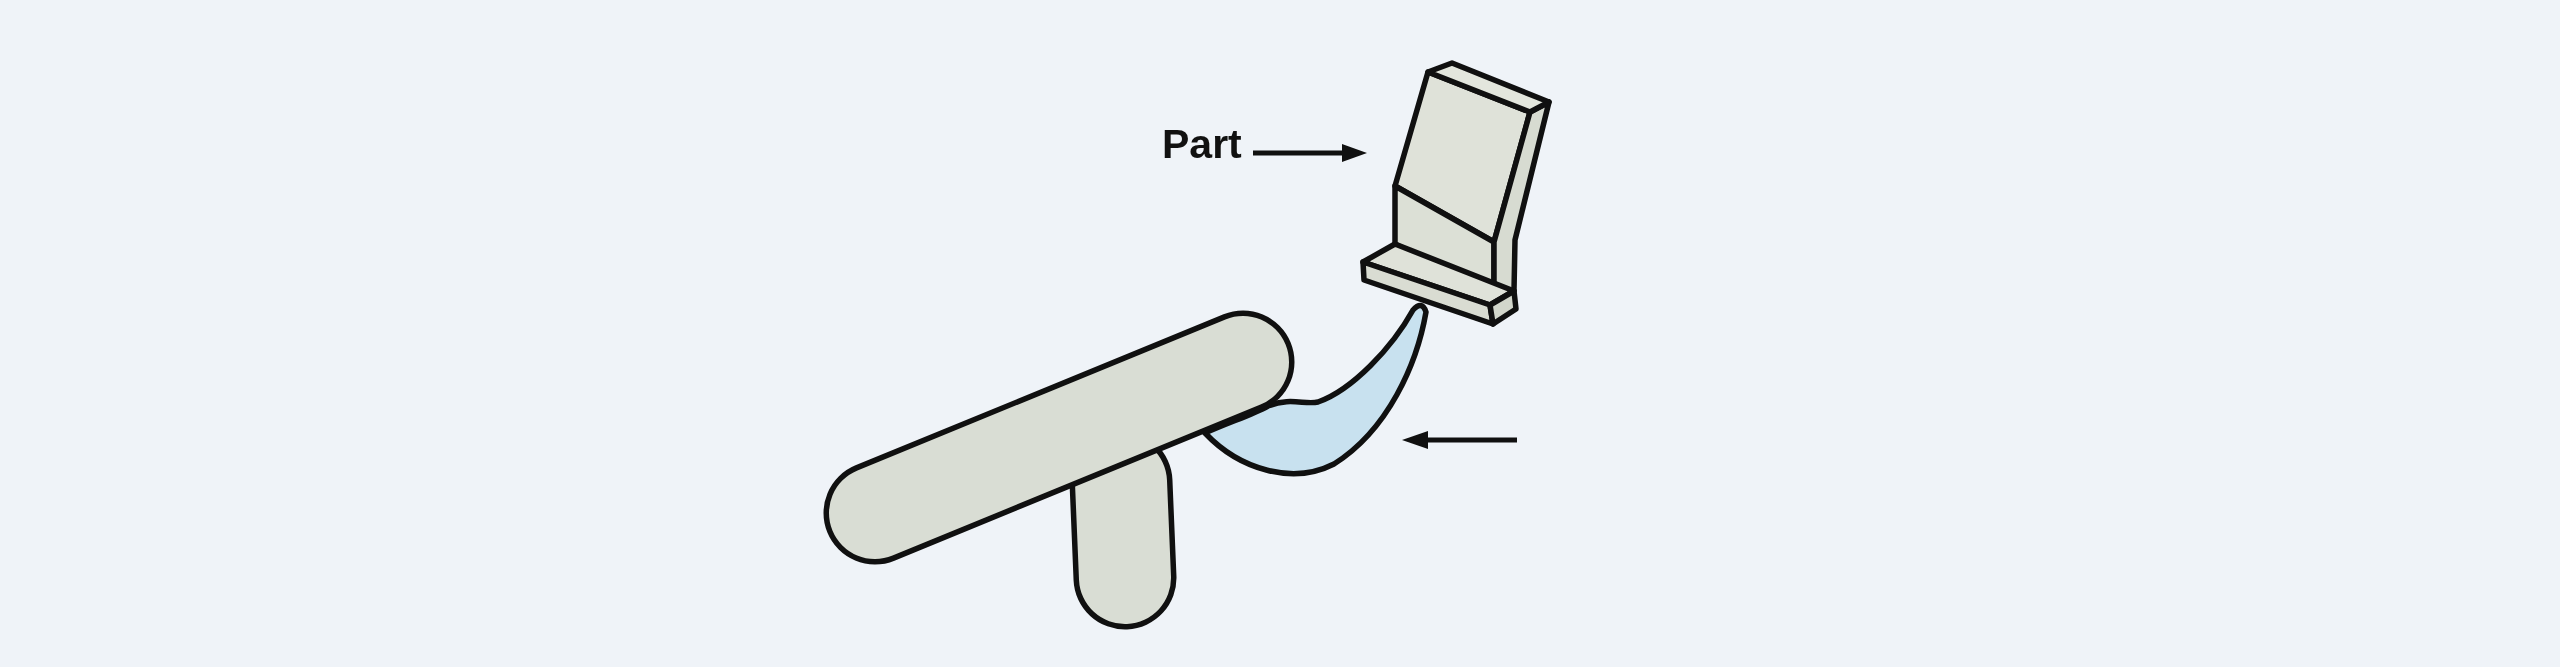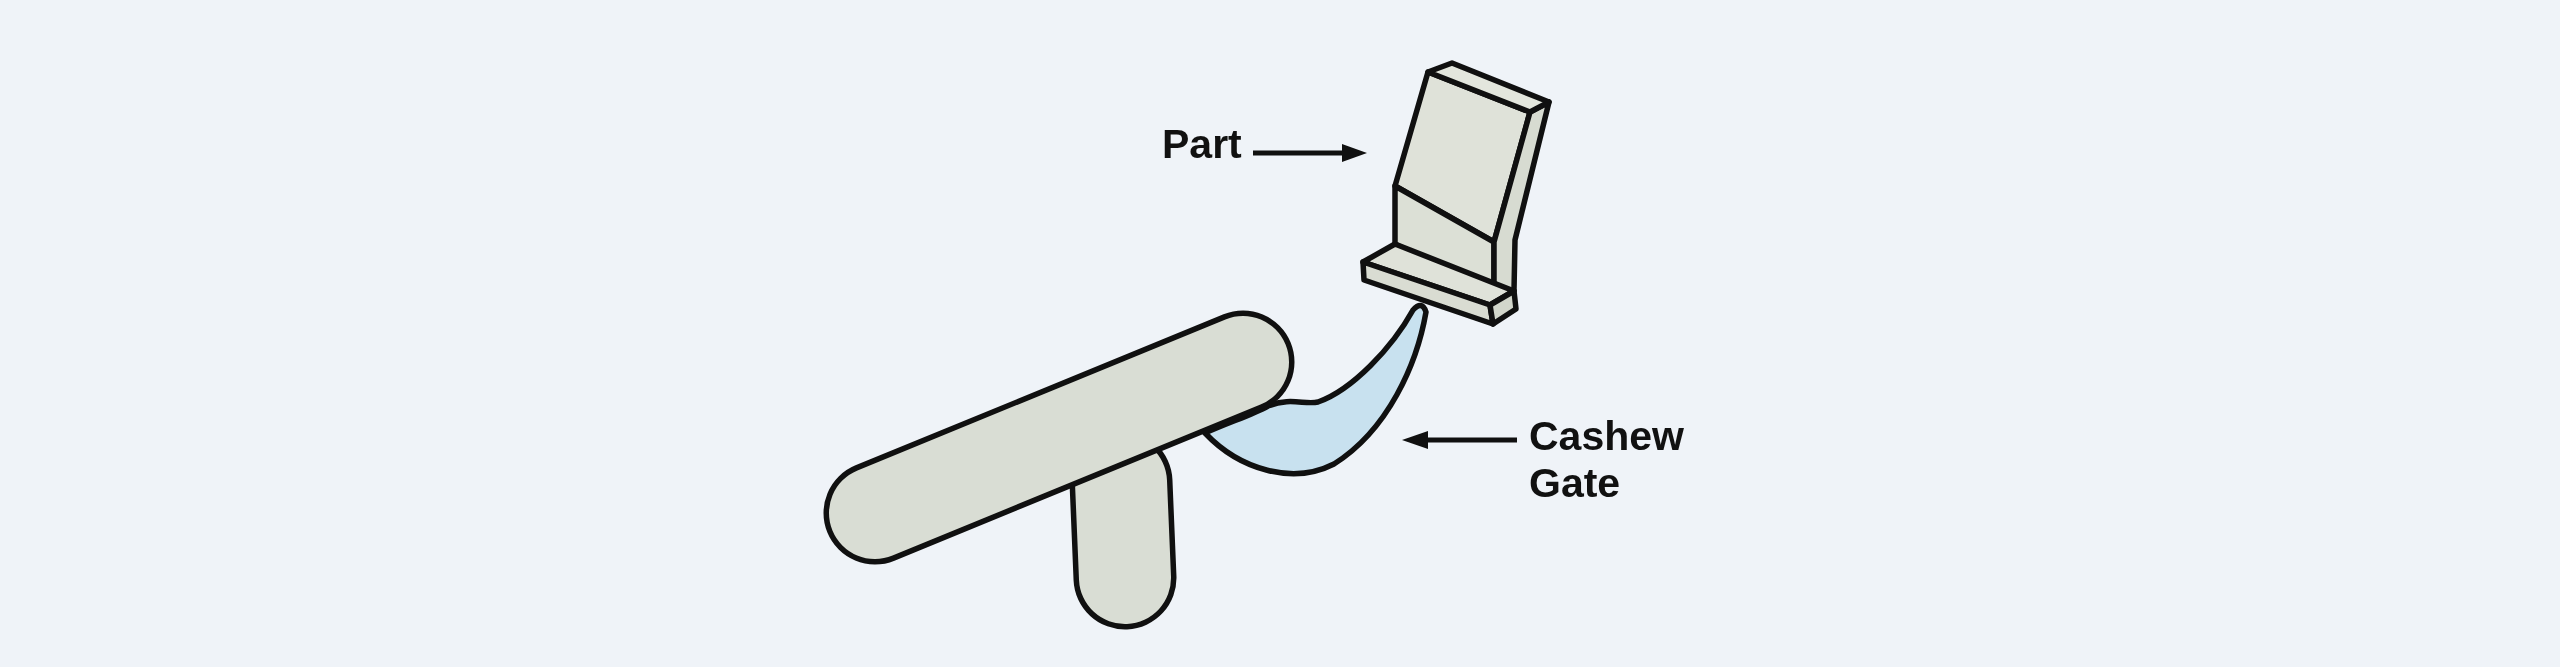--- a/index.html
+++ b/index.html
@@ -83,18 +83,14 @@
     </g>
 
     <g>
       <line x1="1517" y1="428" x2="1424" y2="428" stroke="#101010" stroke-width="5"></line>
       <polygon points="1402,428 1428,419 1428,437" fill="#101010" stroke="none"></polygon>
     </g>
   </svg>
 
   <div class="label label-part">Part</div>
 
-  <div class="label label-cashew">
-    <div>Cashew</div>
-    <div>Gate</div>
-  </div>
 
 </div>
 
 </body></html>

